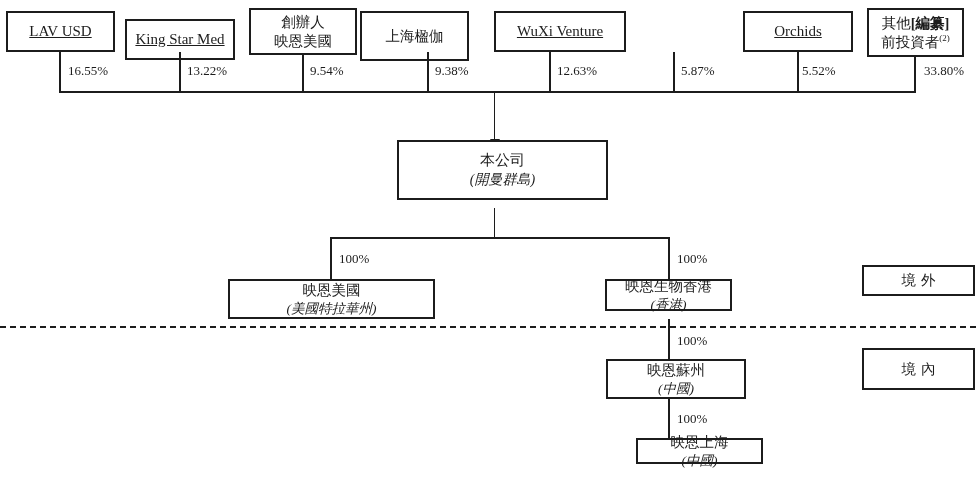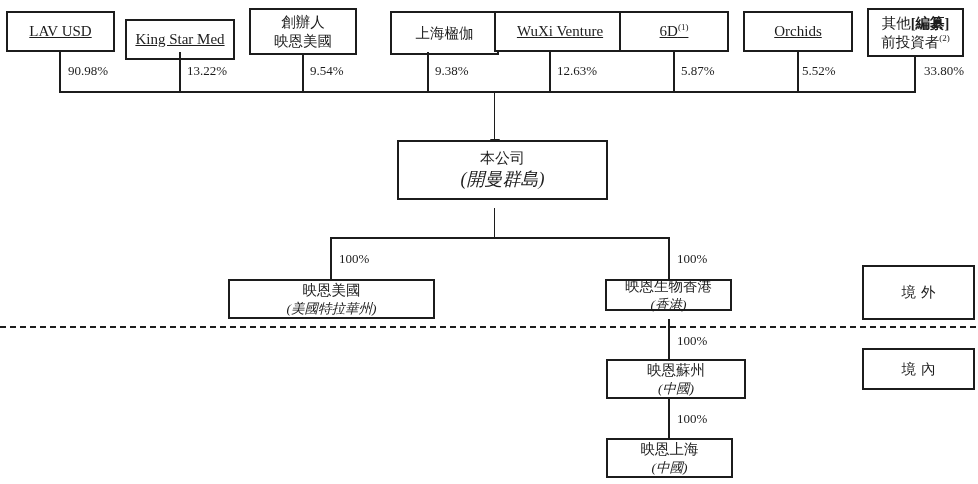--- a/index.html
+++ b/index.html
@@ -66,66 +66,63 @@
 
   <div class="box" style="left:125px; top:19px; width:110px; height:41px">
     <span class="nm en">King Star Med</span>
   </div>
 
   <div class="box" style="left:249px; top:8px; width:108px; height:47px">
     <span class="nm">創辦人</span>
     <span class="nm">映恩美國</span>
   </div>
 
-  <div class="box" style="left:390px; top:11px; width:109px; height:44px">
+  <div class="box" style="left:360px; top:11px; width:109px; height:50px">
     <span class="nm">上海楹伽</span>
   </div>
 
   <div class="box" style="left:494px; top:11px; width:132px; height:41px">
     <span class="nm en">WuXi Venture</span>
   </div>
 
-  <div class="box" style="left:619px; top:11px; width:110px; height:41px">
-    <span class="nm en"><span>6D</span><sup>(1)</sup></span>
-  </div>
 
   <div class="box" style="left:743px; top:11px; width:110px; height:41px">
     <span class="nm en">Orchids</span>
   </div>
 
   <div class="box" style="left:867px; top:8px; width:97px; height:49px">
     <span class="nm"><span>其他</span><span class="redacted">[編纂]</span></span>
     <span class="nm"><span>前投資者</span><sup>(2)</sup></span>
   </div>
 
   <div class="vline" style="left:59.25px; top:52px; height:40.5px"></div>
   <div class="vline" style="left:179.25px; top:52px; height:40.5px"></div>
   <div class="vline" style="left:302.25px; top:55px; height:37.5px"></div>
   <div class="vline" style="left:427.25px; top:52px; height:40.5px"></div>
   <div class="vline" style="left:549.25px; top:52px; height:40.5px"></div>
   <div class="vline" style="left:673.25px; top:52px; height:40.5px"></div>
   <div class="vline" style="left:797.25px; top:52px; height:40.5px"></div>
   <div class="vline" style="left:914.25px; top:57px; height:35.5px"></div>
 
-  <div class="pct" style="left:68px; top:63px">90.98%</div>
+  <div class="pct" style="left:68px; top:63px">16.55%</div>
   <div class="pct" style="left:187px; top:63px">13.22%</div>
   <div class="pct" style="left:310px; top:63px">9.54%</div>
   <div class="pct" style="left:435px; top:63px">9.38%</div>
   <div class="pct" style="left:557px; top:63px">12.63%</div>
   <div class="pct" style="left:681px; top:63px">5.87%</div>
   <div class="pct" style="left:802px; top:63px">5.52%</div>
   <div class="pct" style="left:924px; top:63px">33.80%</div>
 
   <div class="hline" style="left:59.25px; top:91px; width:856.5px"></div>
   <div class="vline" style="left:493.75px; top:92.5px; height:47px"></div>
   <div class="arrowhead" style="left:489.5px; top:139px"></div>
 
   <div class="box" style="left:397px; top:140px; width:211px; height:60px">
     <span class="nm" style="font-size:15px">本公司</span>
-    <span class="loc" style="font-size:18px">(開曼群島)</span>
+    <span class="loc" style="font-size:14px">(開曼群島)</span>
   </div>
 
   <div class="vline" style="left:493.75px; top:208px; height:29.5px"></div>
   <div class="hline" style="left:330.25px; top:237px; width:339.5px"></div>
   <div class="vline" style="left:330.25px; top:238px; height:41px"></div>
   <div class="vline" style="left:668.25px; top:238px; height:41px"></div>
   <div class="pct" style="left:339px; top:251px">100%</div>
   <div class="pct" style="left:677px; top:251px">100%</div>
 
   <div class="box" style="left:228px; top:279px; width:207px; height:40px">
@@ -144,26 +141,26 @@
   <div class="pct" style="left:677px; top:333px">100%</div>
 
   <div class="box" style="left:606px; top:359px; width:140px; height:40px">
     <span class="nm">映恩蘇州</span>
     <span class="loc">(中國)</span>
   </div>
 
   <div class="vline" style="left:668.25px; top:399px; height:39px"></div>
   <div class="pct" style="left:677px; top:411px">100%</div>
 
-  <div class="box" style="left:606px; top:438px; width:127px; height:40px">
+  <div class="box" style="left:636px; top:438px; width:127px; height:26px">
     <span class="nm">映恩上海</span>
     <span class="loc">(中國)</span>
   </div>
 
-  <div class="box region" style="left:862px; top:265px; width:113px; height:55px">
+  <div class="box region" style="left:862px; top:265px; width:113px; height:31px">
     <span class="nm">境外</span>
   </div>
 
   <div class="box region" style="left:862px; top:348px; width:113px; height:42px">
     <span class="nm">境內</span>
   </div>
 
 </div>
 
 </body></html>

